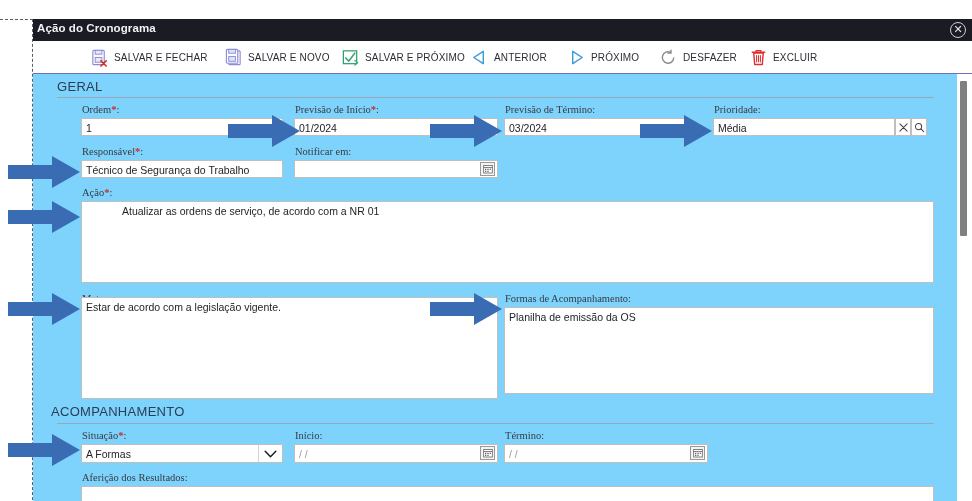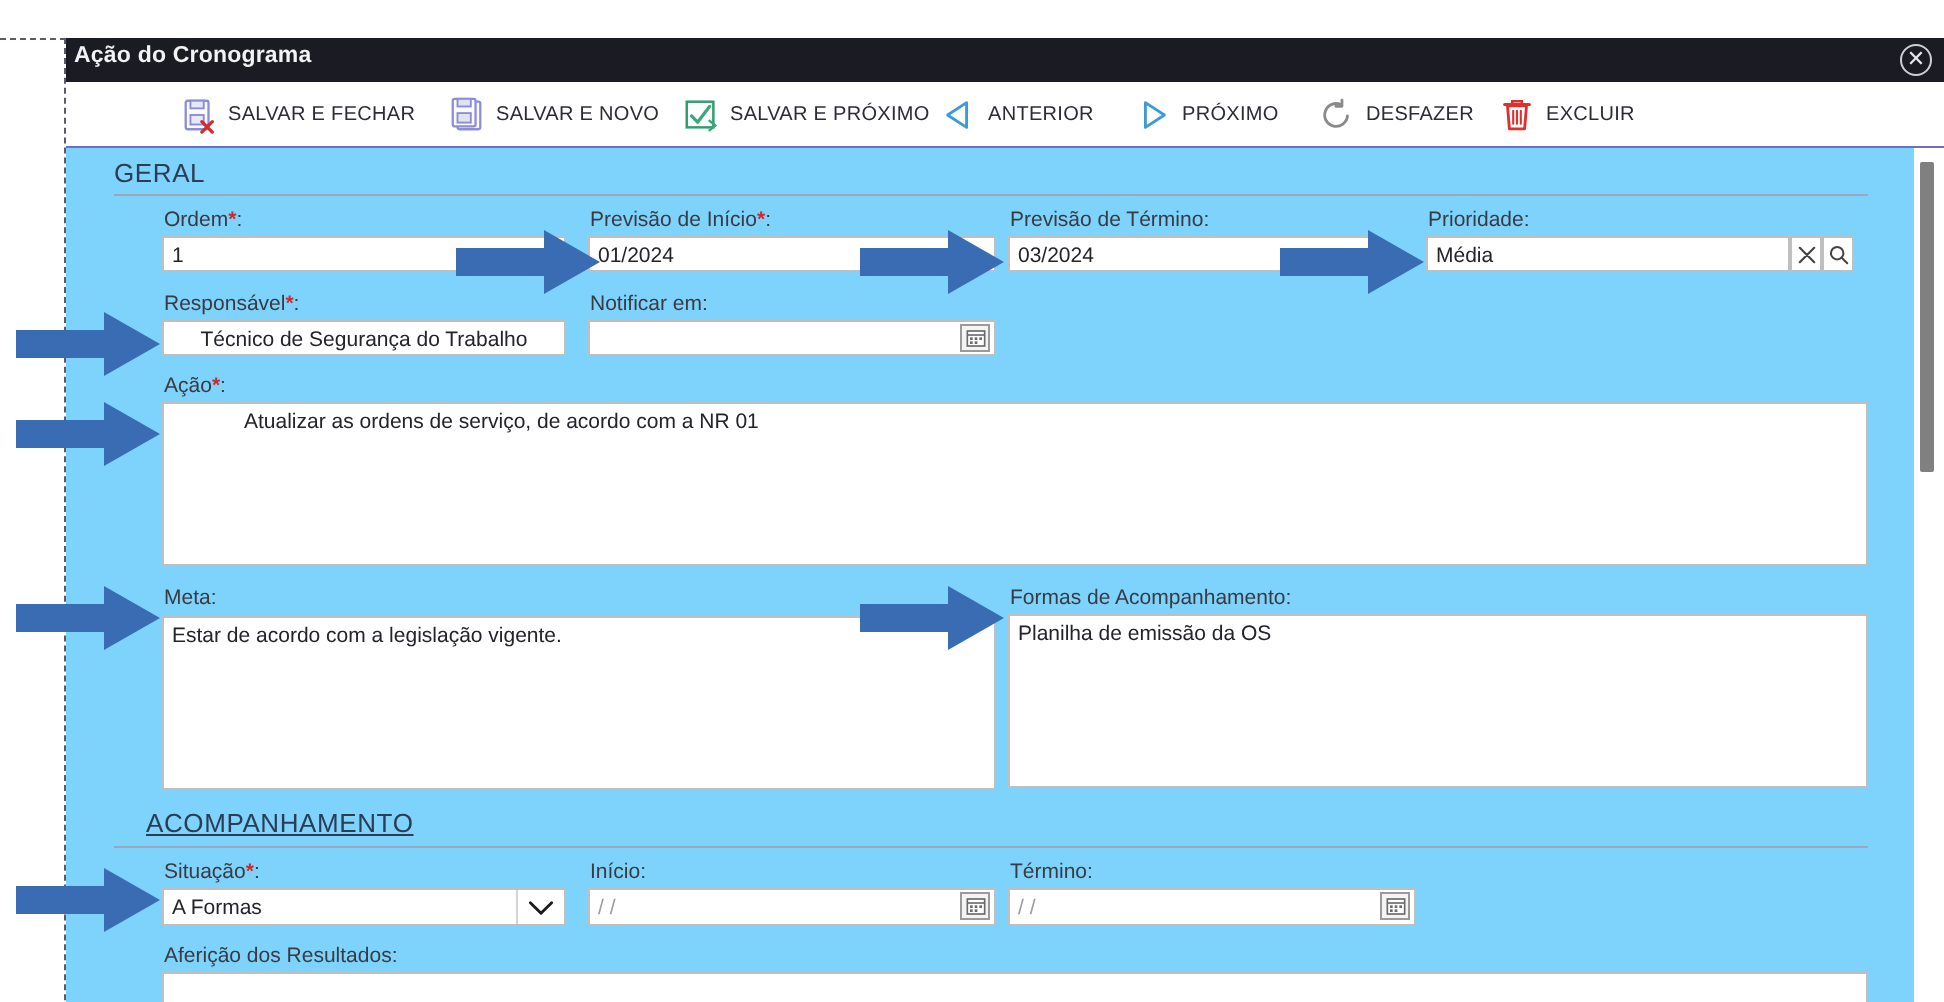--- a/index.html
+++ b/index.html
@@ -125,21 +125,21 @@
     height:0;
     border-top:1px solid #9aa7bd;
   }
 
   
   .fld-lbl{
     position:absolute;
     font-size:10.5px;
     color:#3a3a42;
     white-space:nowrap;
-    font-family:Liberation Sans, sans-serif;
+    font-family:Liberation Serif, serif;
   }
   .req{color:#d1272b;font-weight:bold;}
 
   
   .inp{
     position:absolute;
     box-sizing:border-box;
     background:#ffffff;
     border:1px solid #bfbfbf;
     font-size:10.5px;
@@ -300,21 +300,21 @@
       <div class="lk-btn" style="left:878px;top:44px;">
         <svg width="11" height="11" viewBox="0 0 12 12">
           <circle cx="5" cy="5" r="3.4" fill="none" stroke="#444" stroke-width="1.1"></circle>
           <path d="M7.6 7.6 L10.5 10.5" stroke="#444" stroke-width="1.1" stroke-linecap="round"></path>
         </svg>
       </div>
 
       <div class="fld-lbl" style="left:49px;top:72px;">
         <span>Responsável</span><span class="req">*</span><span>:</span>
       </div>
-      <div class="inp" style="left:48px;top:86px;width:202px;height:18px;text-align:center;">Técnico de Segurança do Trabalho</div>
+      <div class="inp" style="left:48px;top:86px;width:202px;height:18px;">Técnico de Segurança do Trabalho</div>
 
       <div class="fld-lbl" style="left:262px;top:72px;">
         <span>Notificar em</span><span class="req"></span><span>:</span>
       </div>
       <div class="inp" style="left:261px;top:86px;width:204px;height:18px;"></div>
       <div class="cal-btn" style="left:447px;top:88px;">
         <svg width="10" height="10" viewBox="0 0 12 12">
           <rect x="0.8" y="1.8" width="10.4" height="9" fill="#ffffff" stroke="#6b6b6b" stroke-width="1"></rect>
           <path d="M0.8 4.2 H11.2" stroke="#6b6b6b" stroke-width="1"></path>
           <rect x="2.4" y="5.6" width="1.6" height="1.6" fill="#6b6b6b"></rect>
@@ -326,28 +326,28 @@
       </div>
 
       <div class="fld-lbl" style="left:49px;top:113px;">
         <span>Ação</span><span class="req">*</span><span>:</span>
       </div>
       <div class="inp ta" style="left:48px;top:127px;width:853px;height:82px;padding-left:40px;">Atualizar as ordens de serviço, de acordo com a NR 01</div>
 
       <div class="fld-lbl" style="left:49px;top:219px;">
         <span>Meta</span><span class="req"></span><span>:</span>
       </div>
-      <div class="inp ta" style="left:48px;top:234px;width:417px;height:87px;">Estar de acordo com a legislação vigente.</div>
+      <div class="inp ta" style="left:48px;top:223px;width:417px;height:102px;">Estar de acordo com a legislação vigente.</div>
 
       <div class="fld-lbl" style="left:472px;top:219px;">
         <span>Formas de Acompanhamento</span><span class="req"></span><span>:</span>
       </div>
       <div class="inp ta" style="left:471px;top:233px;width:430px;height:87px;">Planilha de emissão da OS</div>
 
-      <div class="sec-head" style="left:40px;top:330px;text-decoration:underline;">ACOMPANHAMENTO</div>
+      <div class="sec-head" style="left:18px;top:330px;">ACOMPANHAMENTO</div>
       <div class="sec-rule" style="left:24px;top:349px;width:877px;"></div>
 
       <div class="fld-lbl" style="left:49px;top:356px;">
         <span>Situação</span><span class="req">*</span><span>:</span>
       </div>
       <div class="inp" style="left:48px;top:370px;width:202px;height:19px;">A Formas</div>
       <div class="sel-arrow" style="left:225px;top:371px;">
         <svg width="13" height="8" viewBox="0 0 14 9">
           <path d="M1 1.5 L7 7.5 L13 1.5" fill="none" stroke="#1b1b1b" stroke-width="1.6" stroke-linecap="round" stroke-linejoin="round"></path>
         </svg>

